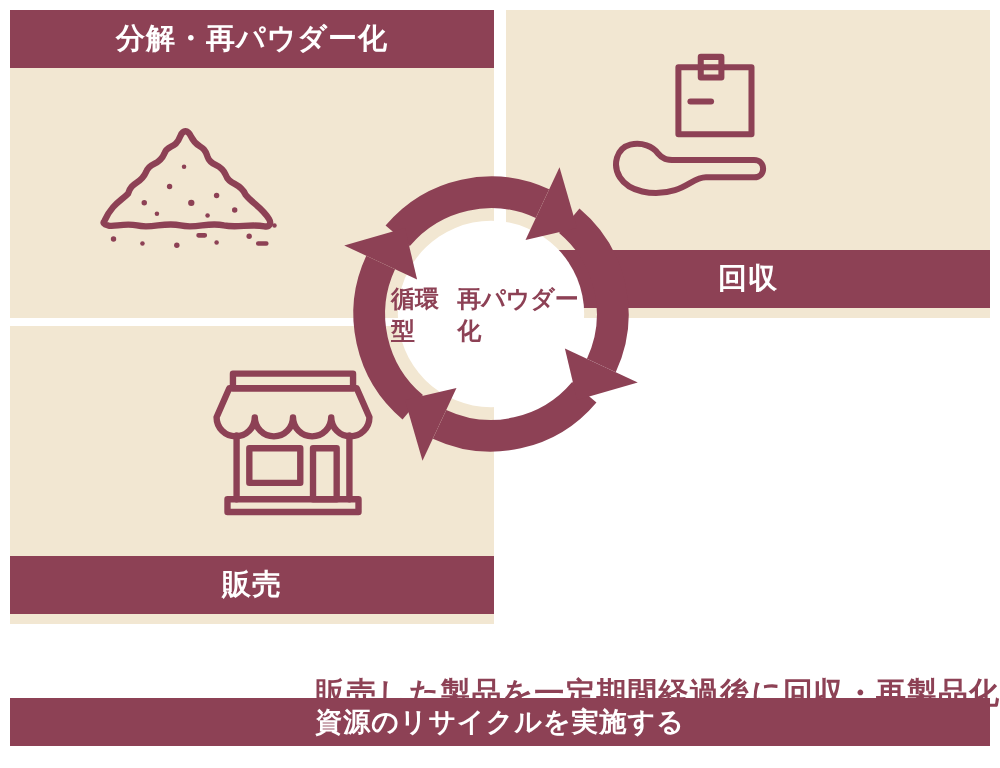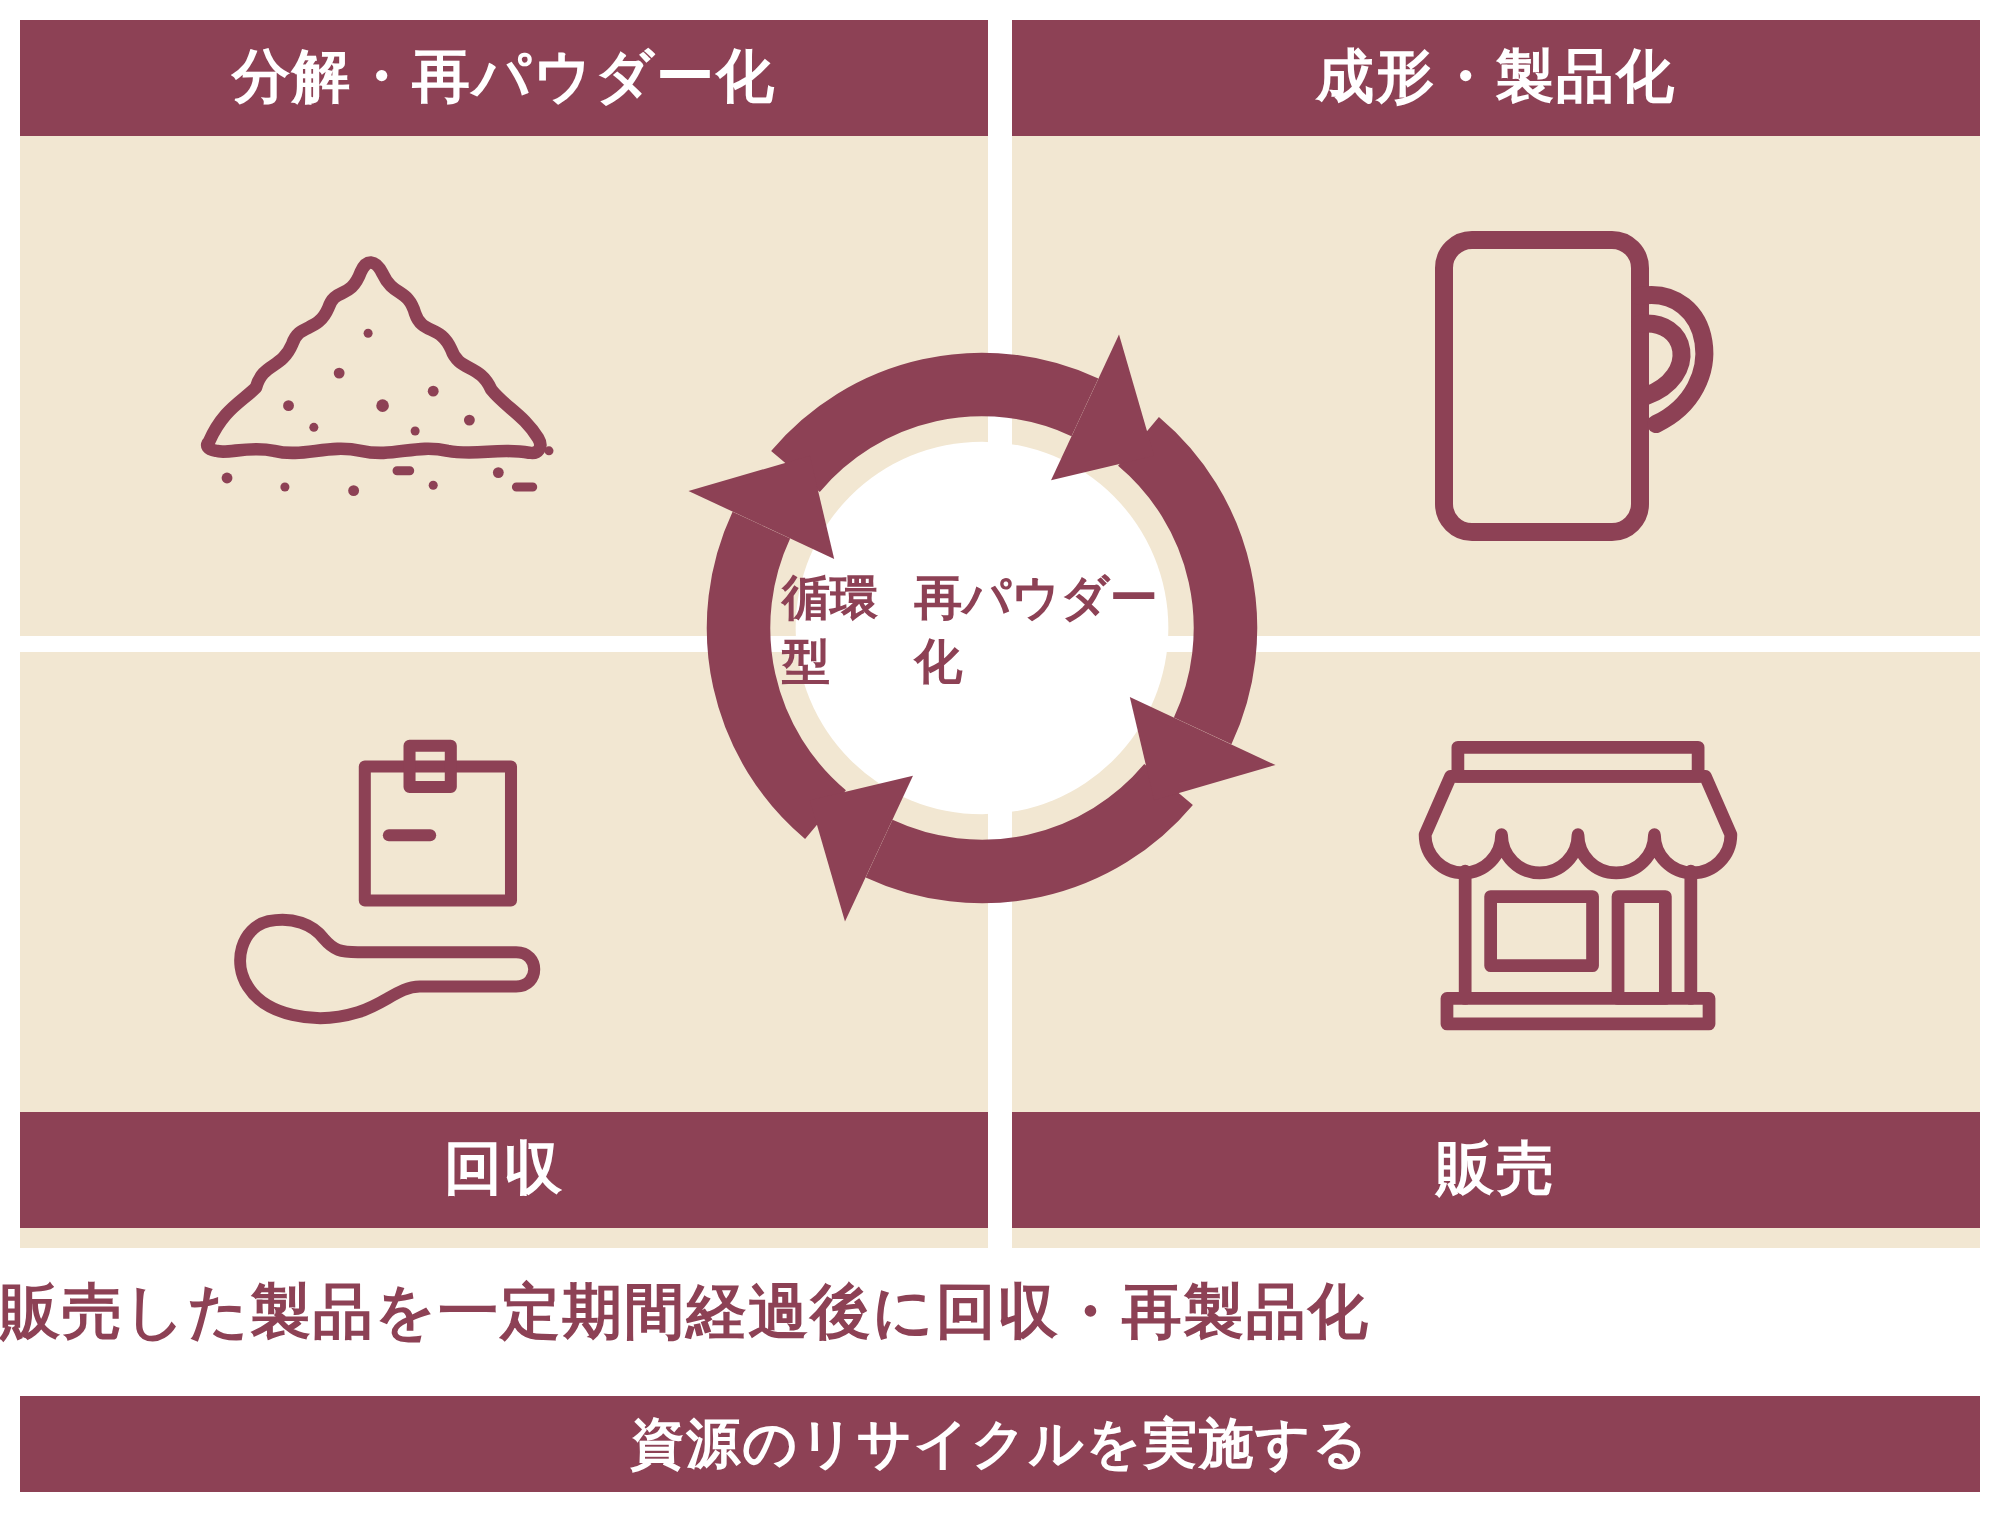--- a/index.html
+++ b/index.html
@@ -43,22 +43,22 @@
   }
   .center-label {
     position: absolute; left: 391px; top: 280px;
     width: 200px; height: 70px;
     display: flex; 
     align-items: center; justify-content: center;
     font-size: 24px; font-weight: bold; line-height: 1.35;
     color: var(--maroon, #8d4155);
   }
   .caption {
-    position: absolute; left: 0; top: 636px; width: 100%;
-    text-align: left;
+    position: absolute; left: 0; top: 673px; width: 100%;
+    text-align: right;
     font-size: 30px; font-weight: bold;
     color: var(--maroon, #8d4155);
     letter-spacing: 1px;
   }
   .footer-bar {
     position: absolute; left: 10px; top: 698px;
     width: 980px; height: 48px;
     background: var(--maroon, #8d4155);
     color: #fff;
     display: flex; align-items: center; justify-content: center;
@@ -91,30 +91,20 @@
             <circle cx="96" cy="143" r="3"></circle>
               <circle cx="140" cy="140" r="2.5"></circle>
             <circle cx="176" cy="133" r="3"></circle>
               <circle cx="204" cy="121" r="2.5"></circle>
           </g>
           <path d="M186,141 h9 M120,132 h7" stroke-width="5"></path>
         </svg>
       </span>
     </div>
 
-    <div class="quad">
-      <div class="bar top">成形・製品化</div>
-      <span class="icon icon-mug">
-        <svg viewBox="0 0 150 158" width="150" fill="none" stroke="currentColor" stroke-width="9" stroke-linecap="round" stroke-linejoin="round">
-          <rect x="6" y="6" width="98" height="146" rx="14"></rect>
-          <path d="M104,34 C140,28 150,80 112,98"></path>
-          <path d="M104,48 C128,45 134,74 107,84"></path>
-        </svg>
-      </span>
-    </div>
 
     <div class="quad">
       <div class="bar bottom">回収</div>
       <span class="icon icon-handbox">
         <svg viewBox="0 0 200 200" width="172" fill="none" stroke="currentColor" stroke-width="7" stroke-linecap="round" stroke-linejoin="round">
           <rect x="90" y="20" width="85" height="78"></rect>
           <rect x="116" y="8" width="24" height="24"></rect>
           <path d="M104,60 L128,60"></path>
           <path d="M86,128 L178,128 C192,128 192,148 178,148 L122,148 C110,148 102,158 86,163 C60,171 32,164 22,148 C13,134 18,114 34,110 C48,107 60,112 66,120 C72,127 76,128 86,128 Z"></path>
         </svg>

